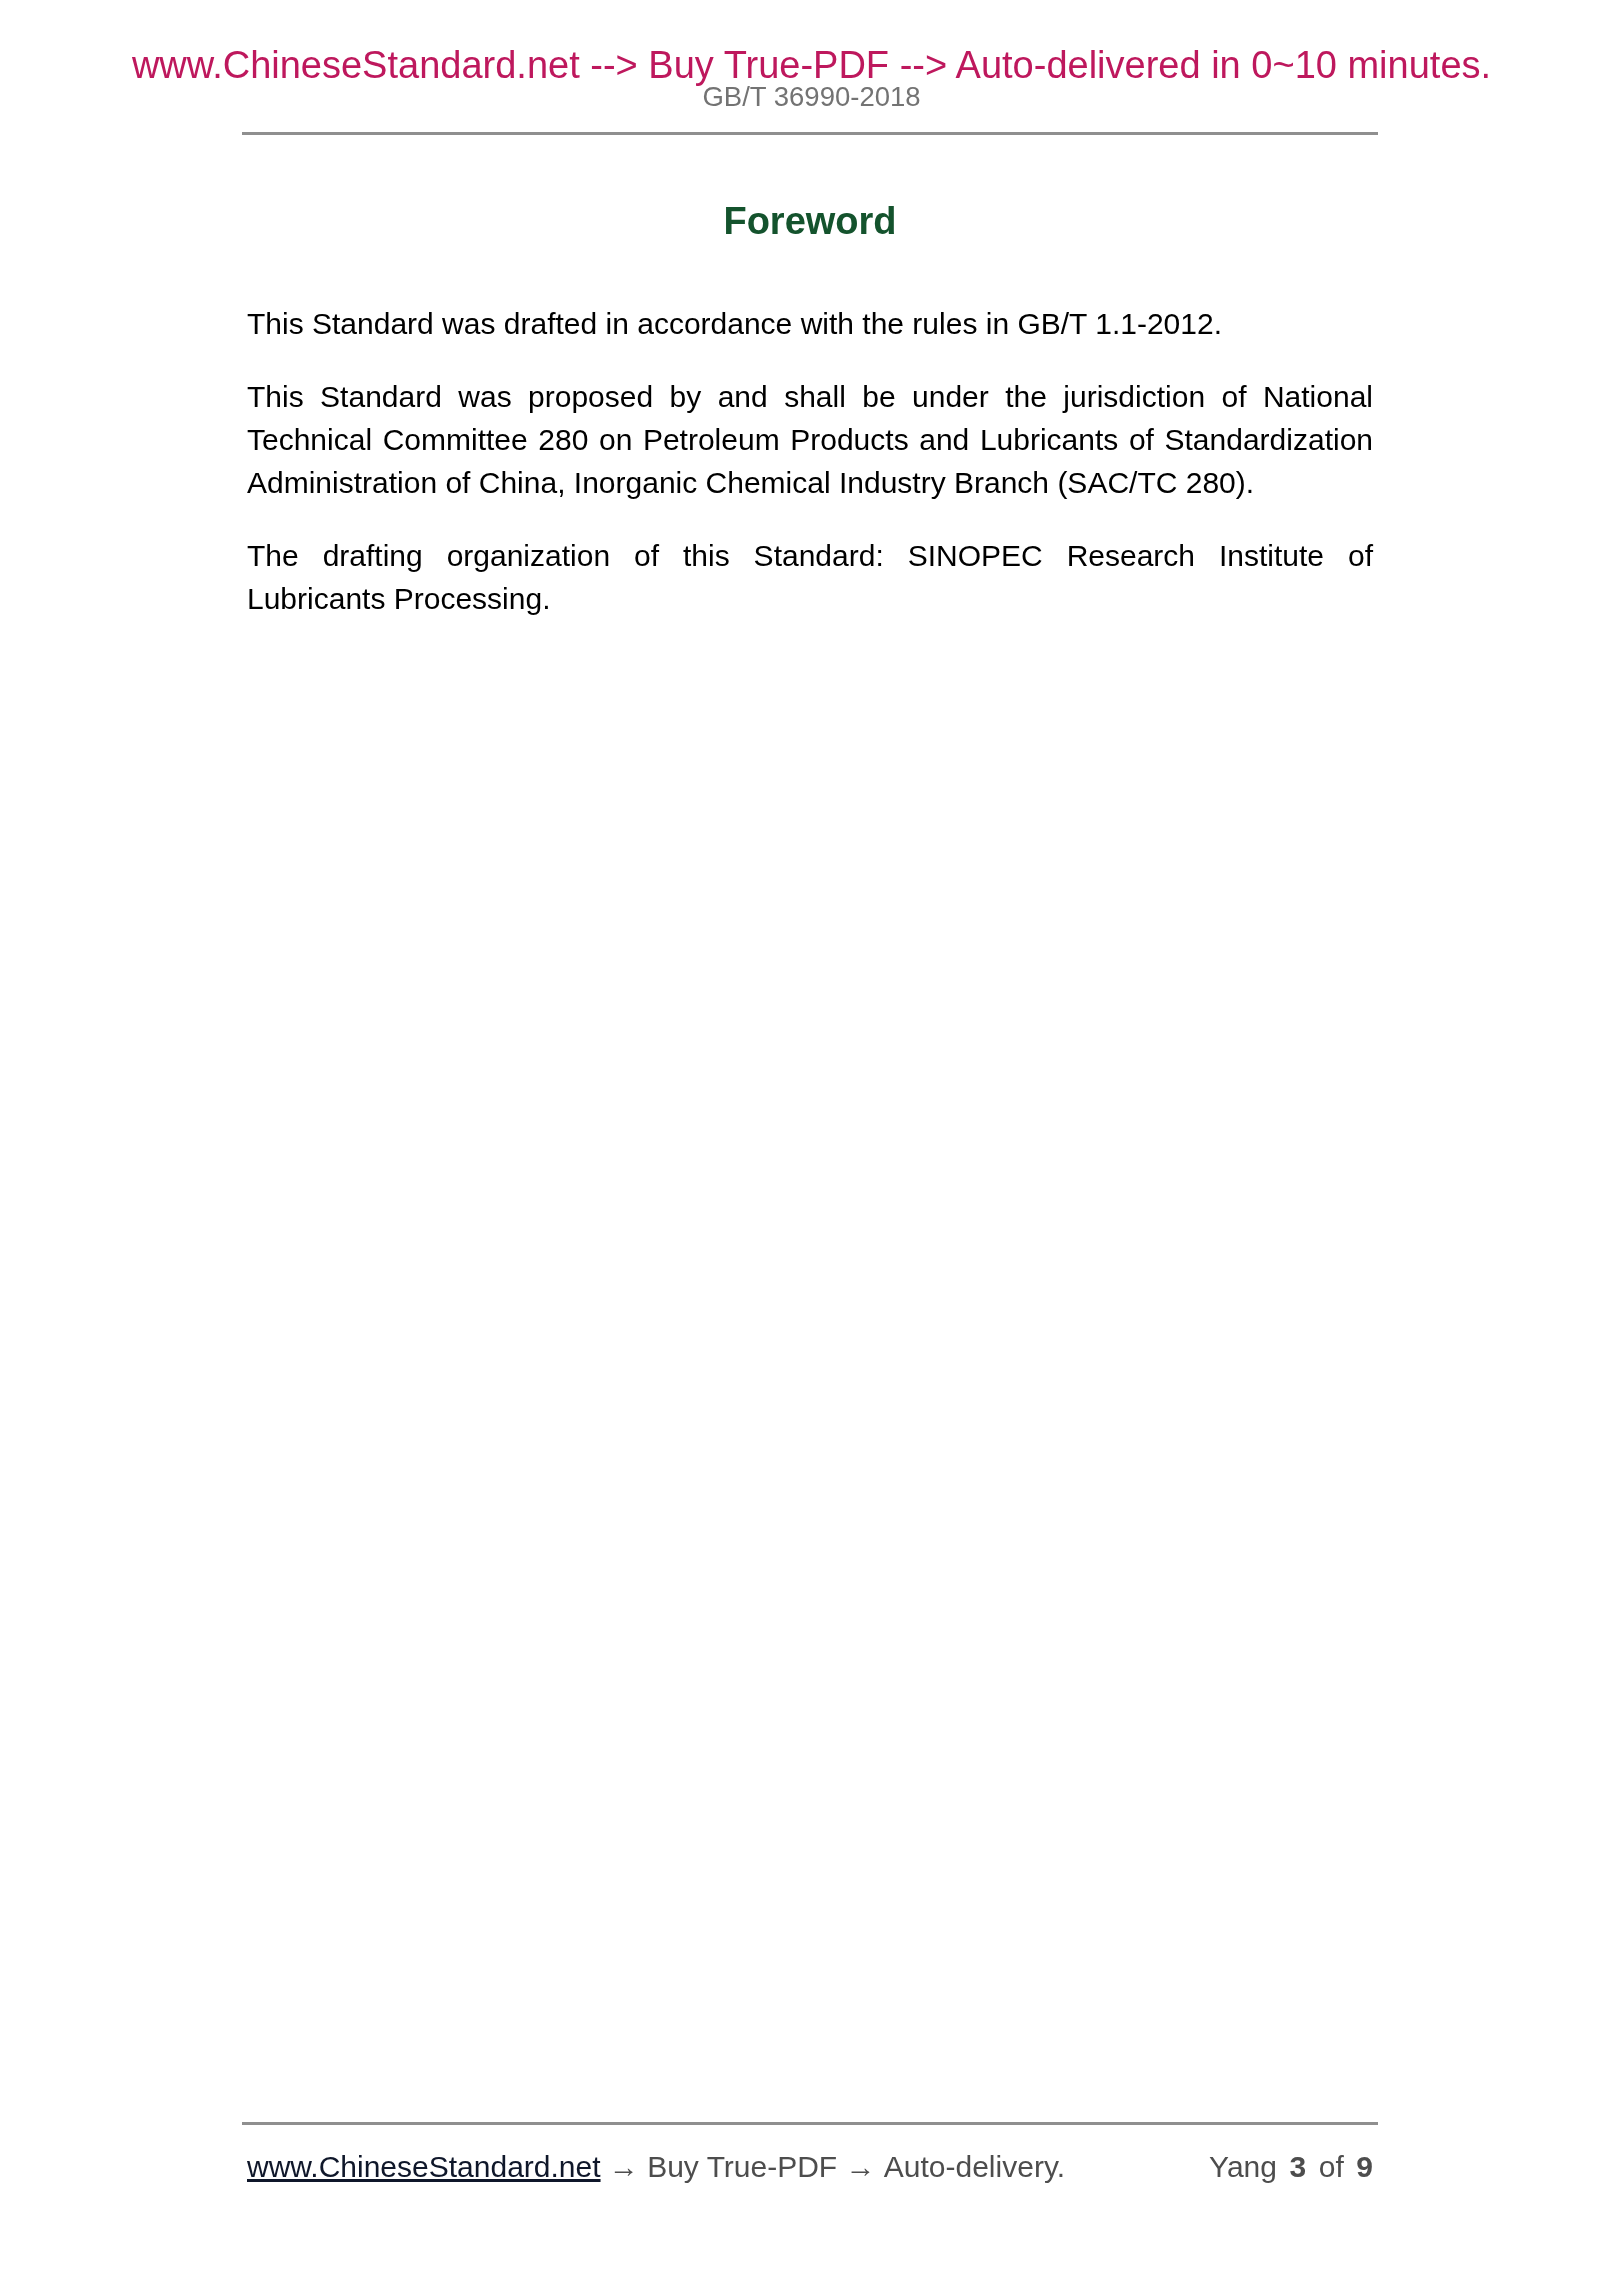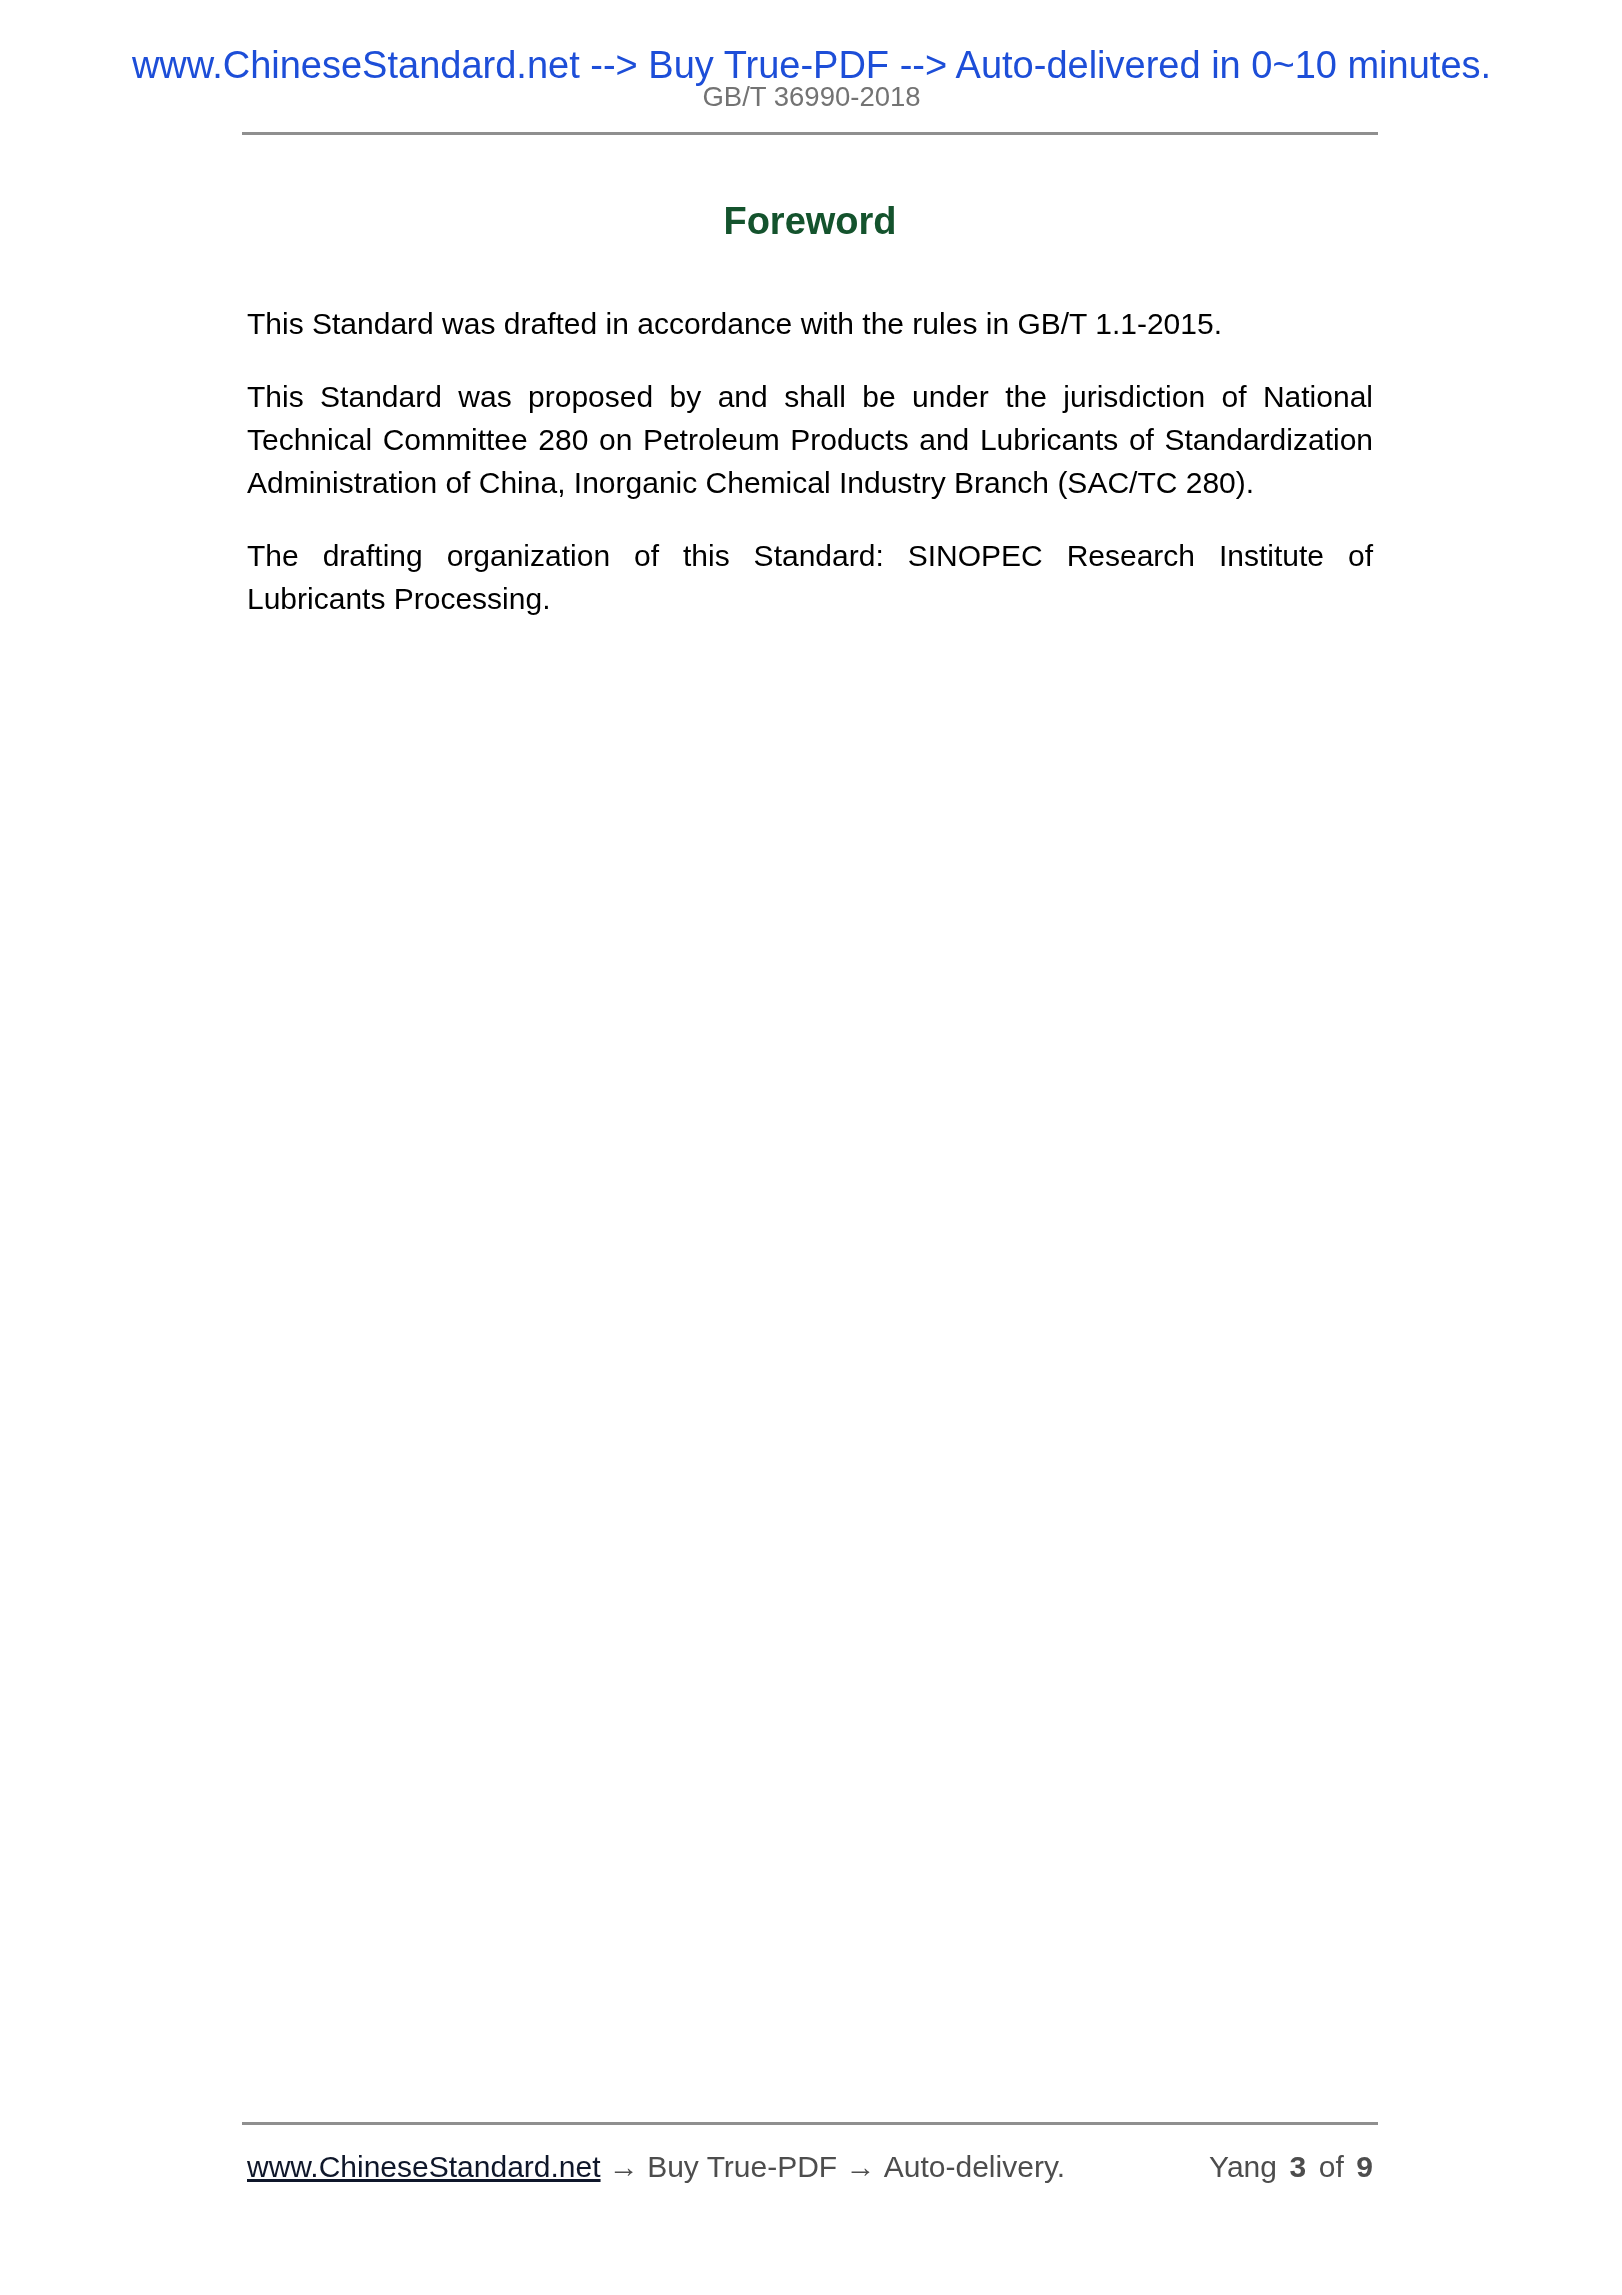--- a/index.html
+++ b/index.html
@@ -16,21 +16,21 @@
   
   .header-line1 {
     position: absolute;
     top: 43px;
     left: 0;
     width: 100%;
     text-align: center;
     white-space: nowrap;
     font-size: 38px;
     line-height: 45px;
-    color: #1d4ed8;
+    color: #be185d;
   }
   .header-line2 {
     position: absolute;
     top: 80px;
     left: 0;
     width: 100%;
     text-align: center;
     white-space: nowrap;
     font-size: 27.5px;
     line-height: 33px;
@@ -102,21 +102,21 @@
 
   <div class="header-line1">www.ChineseStandard.net --&gt; Buy True-PDF --&gt; Auto-delivered in 0~10 minutes.</div>
 
   <div class="header-line2">GB/T 36990-2018</div>
 
   <div class="rule rule-top"></div>
 
   <div class="doc-title">Foreword</div>
 
   <div class="content">
-    <p>This Standard was drafted in accordance with the rules in GB/T 1.1-2015.</p>
+    <p>This Standard was drafted in accordance with the rules in GB/T 1.1-2012.</p>
     <p>This Standard was proposed by and shall be under the jurisdiction of National Technical Committee 280 on Petroleum Products and Lubricants of Standardization Administration of China, Inorganic Chemical Industry Branch (SAC/TC 280).</p>
     <p>The drafting organization of this Standard: SINOPEC Research Institute of Lubricants Processing.</p>
   </div>
 
   <div class="rule rule-bottom"></div>
 
   <div class="footer-row">
     <span class="footer-left">
       <a class="footer-link">www.ChineseStandard.net</a><span class="footer-arrow">→</span><span>Buy True-PDF</span><span class="footer-arrow">→</span><span>Auto-delivery.</span>
     </span>

